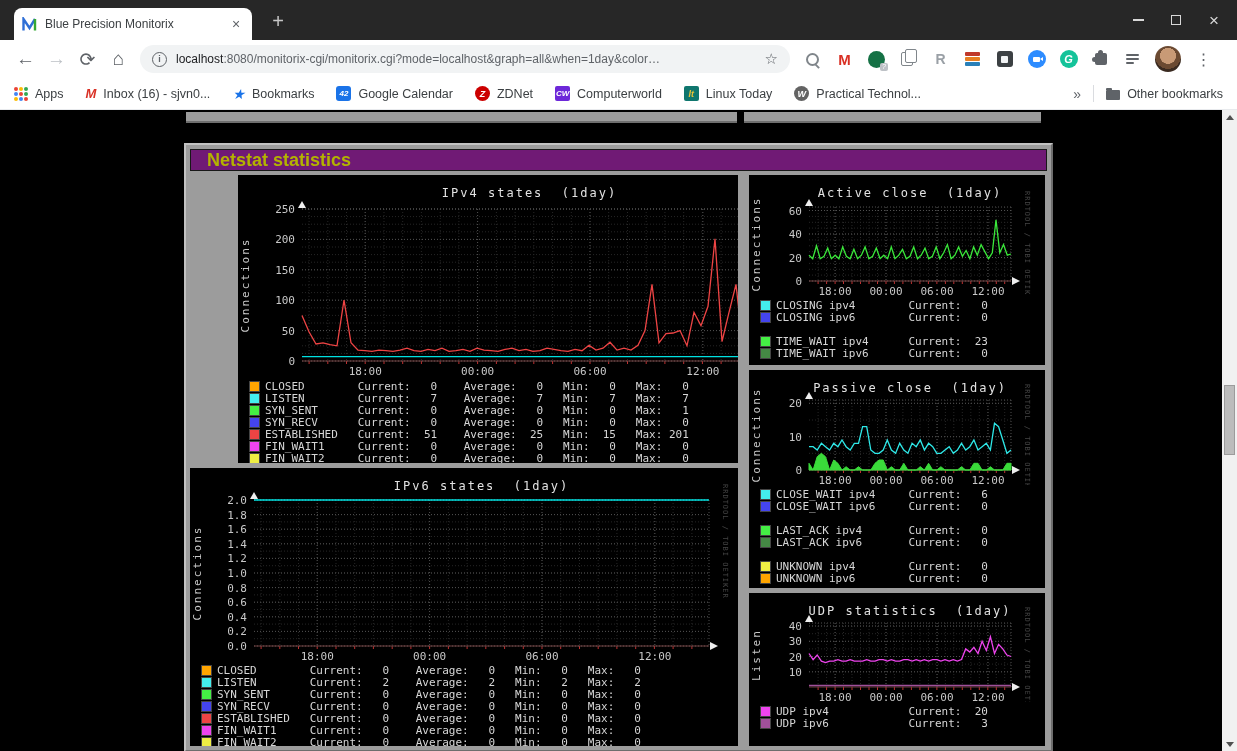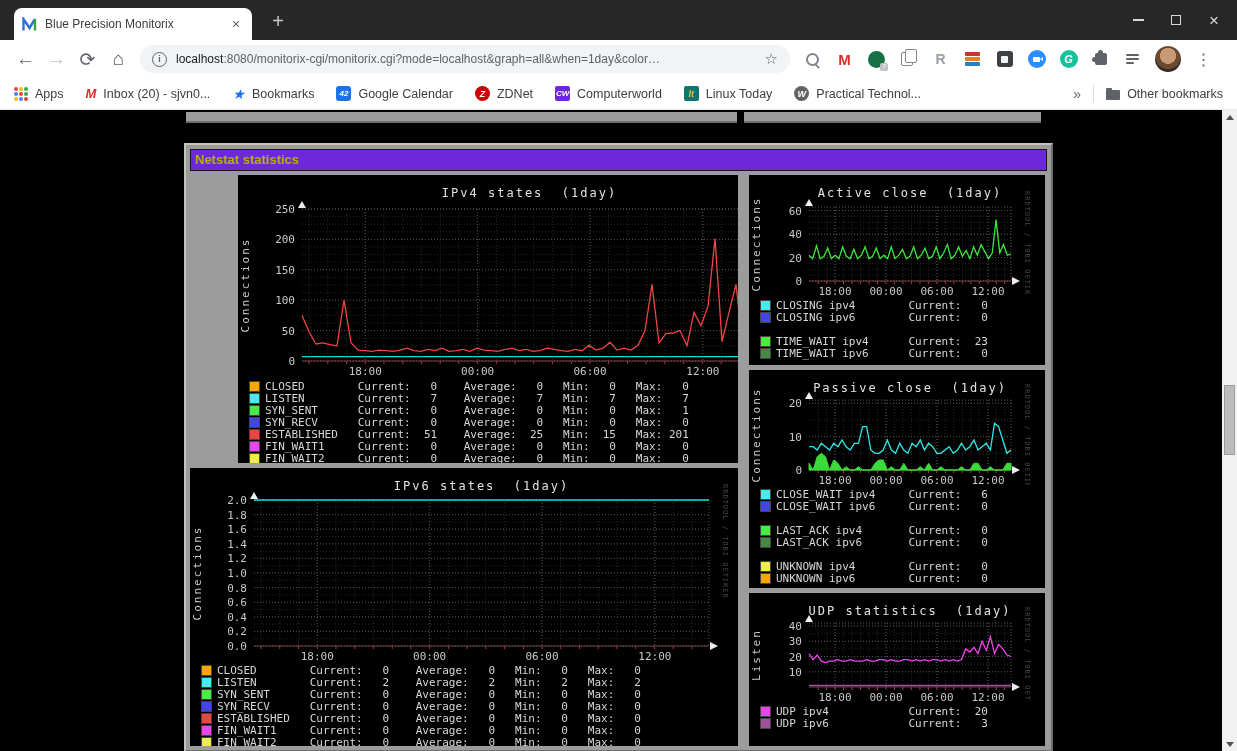--- a/index.html
+++ b/index.html
@@ -80,22 +80,22 @@
   .chev{margin-left:auto;color:#5f6368;font-size:14px;}
   .bsep{width:1px;height:17px;background:#dadce0;margin:0 12px;}
   .folder{width:14px;height:10px;background:#5f6368;border-radius:1px;position:relative;margin-top:2px;}
   .folder:before{content:"";position:absolute;top:-2px;left:0;width:6px;height:2px;background:#5f6368;border-radius:1px 1px 0 0;}
   
   .content{position:absolute;top:110px;left:0;width:1222px;height:641px;background:#000;overflow:hidden;}
   .remnant{position:absolute;top:2px;left:186px;display:flex;gap:7px;}
   .remnant div{height:9px;background:#9c9c9c;border-bottom:2px solid #6f6f6f;}
   .section{position:absolute;top:33px;left:184px;width:857px;background:#9c9c9c;
            border:2px outset #c2c2c2;padding:4px;box-sizing:content-box;}
-  .sec-header{background:#6d28d9;border:1px solid #181818;height:20px;line-height:20px;padding-left:4px;
-              font-weight:bold;font-size:13px;color:#b3b300;margin-bottom:4px;}
+  .sec-header{background:#701a75;border:1px solid #181818;height:20px;line-height:20px;padding-left:16px;
+              font-weight:bold;font-size:18px;color:#b3b300;margin-bottom:4px;}
   .sec-body{display:flex;gap:5px;}
   .col-left{display:flex;flex-direction:column;gap:5px;width:548px;}
   .col-right{display:flex;flex-direction:column;gap:5px;width:296px;padding-left:6px;}
   .panel{background:#000;position:relative;overflow:hidden;padding-top:8px;box-sizing:border-box;}
   .gtitle{font:12px "DejaVu Sans Mono",monospace;fill:#e2e2e2;letter-spacing:2px;text-anchor:middle;white-space:pre;}
   .gylab{font:11px "DejaVu Sans Mono",monospace;fill:#c8c8c8;letter-spacing:2px;text-anchor:middle;}
   .gtick{font:11px "DejaVu Sans Mono",monospace;fill:#c8c8c8;}
   .gside{font:7px "DejaVu Sans Mono",monospace;fill:#454545;letter-spacing:1px;white-space:pre;}
   .legend{margin-top:3px;}
   .lrow{display:flex;align-items:center;height:12px;margin-left:11px;}
@@ -201,21 +201,21 @@
         <i style="background:#ea4335"></i>
         <i style="background:#34a853"></i>
         <i style="background:#fbbc05"></i>
         <i style="background:#4285f4"></i>
         <i style="background:#ea4335"></i>
       </i>
     <span>Apps</span>
   </span>
   <span class="bm">
     <i class="gmail-m" style="font-size:13px">M</i>
-    <span>Inbox (20) - sjvn0...</span>
+    <span>Inbox (16) - sjvn0...</span>
   </span>
   <span class="bm">
     <i class="bstar">★</i>
     <span>Bookmarks</span>
   </span>
   <span class="bm">
     <i class="cal">42</i>
     <span>Google Calendar</span>
   </span>
   <span class="bm">

